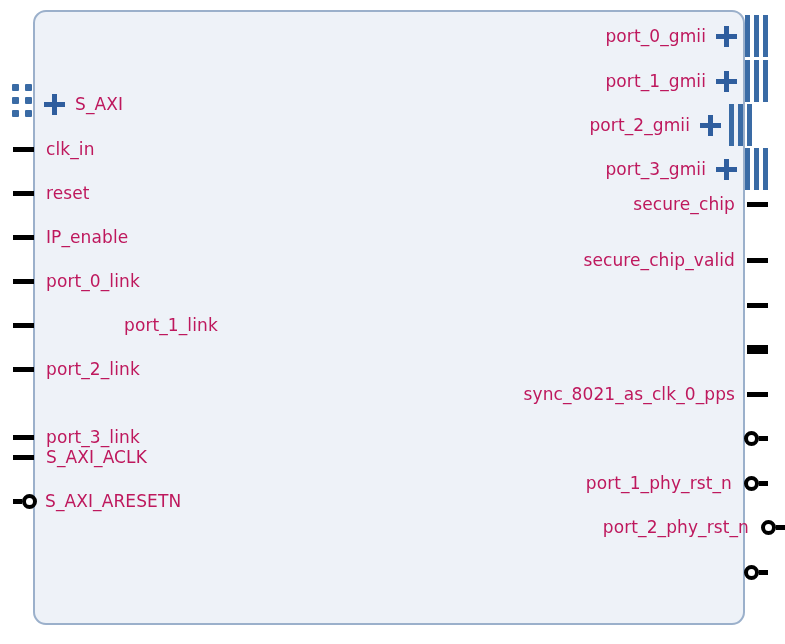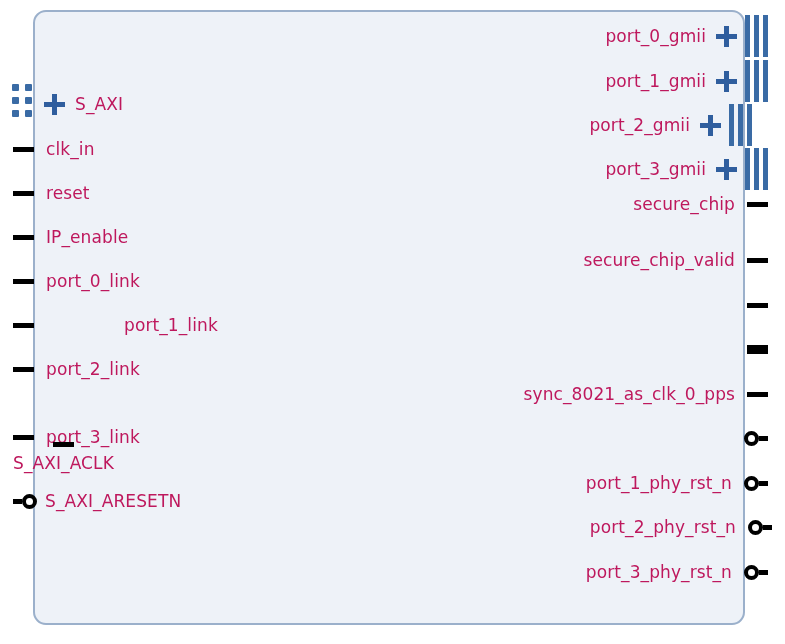--- a/index.html
+++ b/index.html
@@ -176,21 +176,21 @@
       <div class="port-row left" style="top: 354px; left: 13px;">
         <span class="stub scalar"></span>
         <span class="gap-12"></span>
         <span class="port-label">port_2_link</span>
       </div>
       <div class="port-row left" style="top: 412px; left: 13px; margin-top: 10px;">
         <span class="stub scalar"></span>
         <span class="gap-12"></span>
         <span class="port-label">port_3_link</span>
       </div>
-      <div class="port-row left" style="top: 442px; left: 13px; flex-direction: column;">
+      <div class="port-row left" style="top: 442px; left: 13px;">
         <span class="stub scalar"></span>
         <span class="gap-12"></span>
         <span class="port-label">S_AXI_ACLK</span>
       </div>
       <div class="port-row left" style="top: 486px; left: 13px;">
         <span class="stub nub-left"></span>
         <span class="bubble"></span>
         <span class="gap-8"></span>
         <span class="port-label">S_AXI_ARESETN</span>
       </div>
@@ -267,27 +267,26 @@
         <span class="gap-12"></span>
         <span class="bubble"></span>
         <span class="stub nub-right"></span>
       </div>
       <div class="port-row right" style="top: 468px; right: 17px;">
         <span class="port-label">port_1_phy_rst_n</span>
         <span class="gap-12"></span>
         <span class="bubble"></span>
         <span class="stub nub-right"></span>
       </div>
-      <div class="port-row right" style="top: 512px; right: 13px;">
+      <div class="port-row right" style="top: 512px; right: 0;">
         <span class="port-label">port_2_phy_rst_n</span>
         <span class="gap-12"></span>
         <span class="bubble"></span>
         <span class="stub nub-right"></span>
       </div>
       <div class="port-row right" style="top: 557px; right: 17px;">
-        <span class="port-label">port_3_phy_rst_n</span>
         <span class="gap-12"></span>
         <span class="bubble"></span>
         <span class="stub nub-right"></span>
       </div>
     </div>
 
 </div>
 
 </body></html>

